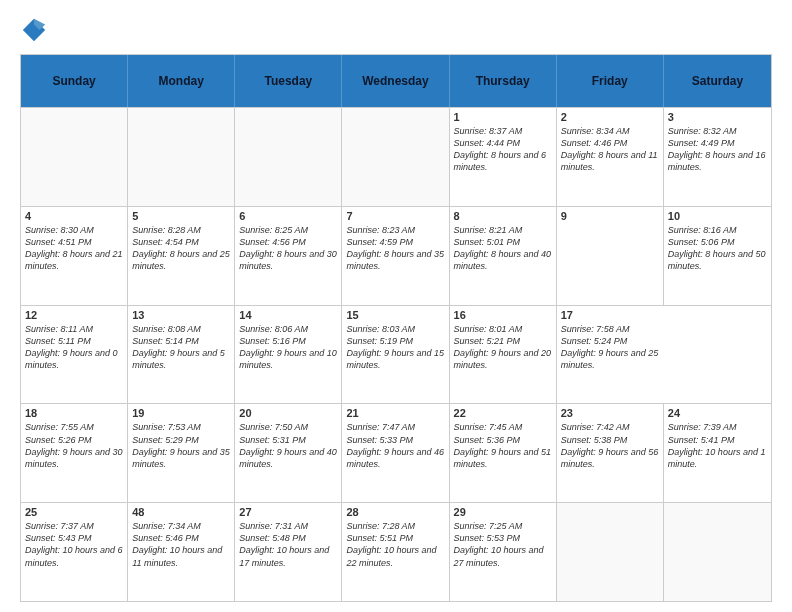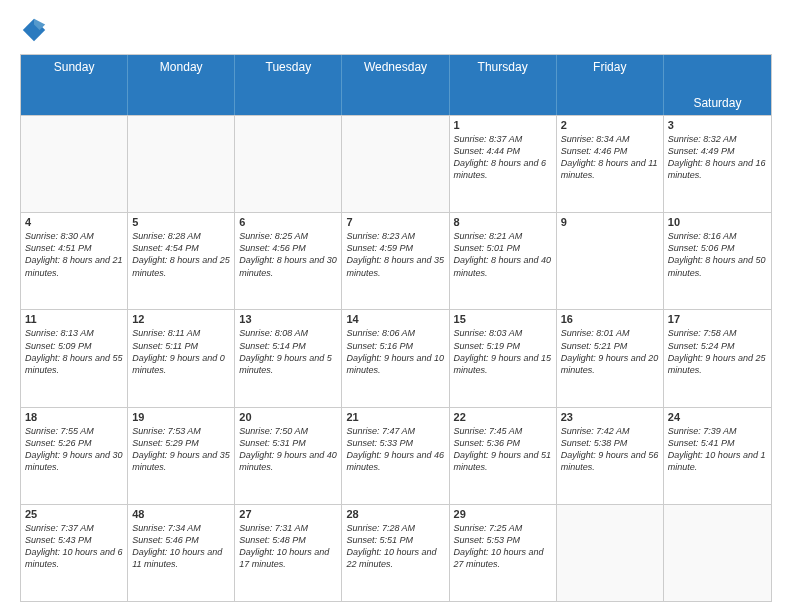--- a/index.html
+++ b/index.html
@@ -65,28 +65,28 @@
       border: 1px solid #ccc;
       display: flex;
       flex-direction: column;
     }
     .cal-header {
       display: grid;
       grid-template-columns: repeat(7, 1fr);
       background: #2a7abf;
     }
     .cal-header-cell {
-      padding: 5px 4px;
-      color: #ffffff;
+      padding: 19px 4px;
+      color: #0f172a;
       font-size: 12px;
-      font-weight: normal;
+      font-weight: bold;
       text-align: center;
       border-right: 1px solid #5599cc;
     }
-    .cal-header-cell:last-child { border-right: none; margin-top: 36px; }
+    .cal-header-cell:last-child { border-right: none; }
     .cal-body {
       flex: 1;
       display: grid;
       grid-template-rows: repeat(5, 1fr);
     }
     .cal-week {
       display: grid;
       grid-template-columns: repeat(7, 1fr);
       border-top: 1px solid #ccc;
     }
@@ -187,24 +187,20 @@
           <div class="cal-cell">
             <span class="day-num">9</span>
           </div>
           <div class="cal-cell">
             <span class="day-num">10</span>
             <div class="cell-content">Sunrise: 8:16 AM<br>Sunset: 5:06 PM<br>Daylight: 8 hours and 50 minutes.</div>
           </div>
         </div>
         <div class="cal-week">
           <div class="cal-cell">
-            <span class="day-num">11</span>
-            <div class="cell-content">Sunrise: 8:13 AM<br>Sunset: 5:09 PM<br>Daylight: 8 hours and 55 minutes.</div>
-          </div>
-          <div class="cal-cell">
             <span class="day-num">12</span>
             <div class="cell-content">Sunrise: 8:11 AM<br>Sunset: 5:11 PM<br>Daylight: 9 hours and 0 minutes.</div>
           </div>
           <div class="cal-cell">
             <span class="day-num">13</span>
             <div class="cell-content">Sunrise: 8:08 AM<br>Sunset: 5:14 PM<br>Daylight: 9 hours and 5 minutes.</div>
           </div>
           <div class="cal-cell">
             <span class="day-num">14</span>
             <div class="cell-content">Sunrise: 8:06 AM<br>Sunset: 5:16 PM<br>Daylight: 9 hours and 10 minutes.</div>

